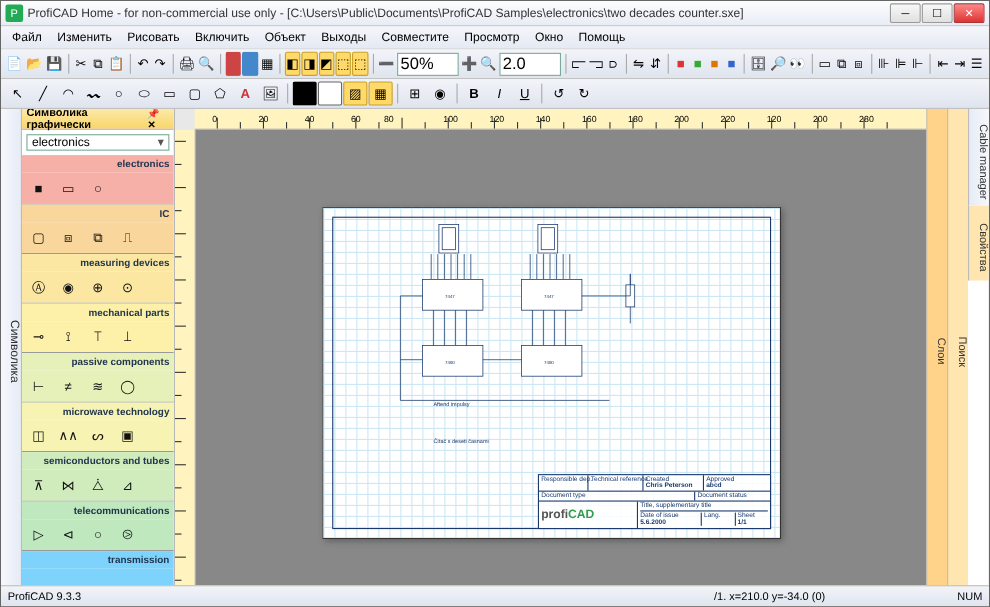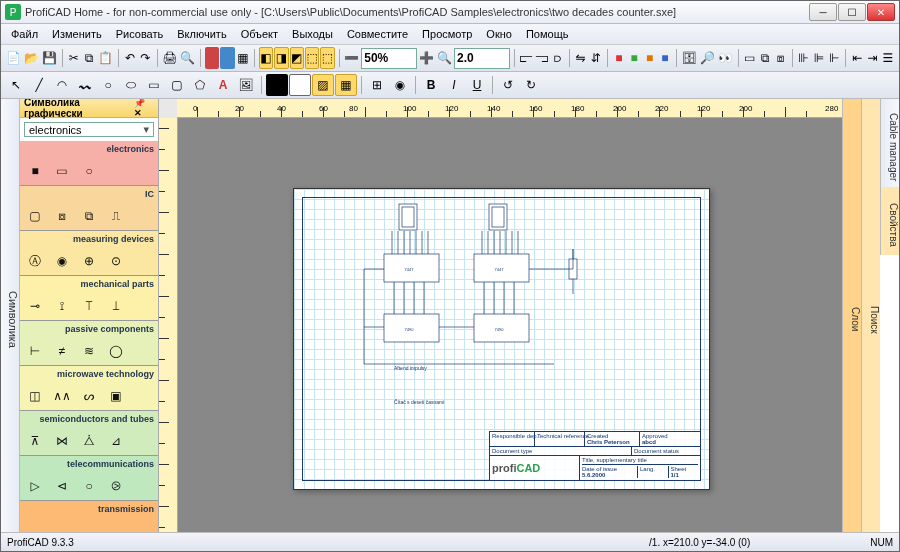--- a/index.html
+++ b/index.html
@@ -8,21 +8,21 @@
 .titlebar .icon{width:16px;height:16px;margin-right:4px;display:inline-flex;align-items:center;justify-content:center;font-size:10px;background:#2a5;color:#fff;border-radius:2px;}
 .titlebar .title{flex:1;font-size:11px;color:#333;white-space:nowrap;overflow:hidden;}
 .winbtns{display:flex;gap:1px;}
 .winbtn{width:26px;height:16px;display:flex;align-items:center;justify-content:center;font-size:10px;border:1px solid #999;background:linear-gradient(#f8f8f8,#e0e0e0);border-radius:2px;}
 .winbtn.close{background:linear-gradient(#f88,#d33);color:#fff;border-color:#a33;}
 .menubar{height:20px;background:linear-gradient(#f4f6fb,#e5e9f2);display:flex;align-items:center;padding:0 4px;border-bottom:1px solid #ccc;gap:2px;}
 .menubar span{padding:2px 6px;font-size:11px;cursor:default;}
 .toolbar{height:24px;background:linear-gradient(#f2f4f9,#dfe4ee);display:flex;align-items:center;padding:1px 4px;border-bottom:1px solid #bbb;gap:1px;}
 .tbtn{width:20px;height:20px;display:flex;align-items:center;justify-content:center;font-size:12px;border:1px solid transparent;border-radius:2px;}
 .sep{width:1px;height:18px;background:#aaa;margin:0 3px;}
-.zoom{width:50px;height:17px;font-size:12px;border:1px solid #7a9;background:#fff;font-weight:bold;}
+.zoom{width:50px;height:17px;font-size:15px;border:1px solid #7a9;background:#fff;}
 .tbtn.hl{background:#ffd96a;border-color:#c9a227;}
 .body{flex:1;display:flex;overflow:hidden;}
 .leftcol{display:flex;}
 .vt{width:18px;background:linear-gradient(90deg,#f6f8fc,#e6ebf5);border-right:1px solid #bbb;writing-mode:vertical-rl;text-align:center;font-size:11px;padding-top:8px;color:#333;}
 .palette{width:138px;background:#fff;border-right:1px solid #aaa;display:flex;flex-direction:column;overflow:hidden;}
 .pal-title{height:18px;background:linear-gradient(#fde9a7,#f8d66b);font-size:10px;font-weight:bold;display:flex;align-items:center;padding:0 4px;border-bottom:1px solid #caa;}
 .pal-title .pin{margin-left:auto;font-size:9px;}
 .pal-combo{margin:4px;border:1px solid #7a9;height:18px;font-size:11px;display:flex;align-items:center;padding:0 4px;background:#fff;}
 .pal-combo::after{content:"▾";margin-left:auto;color:#555;}
 .cat{border-bottom:1px solid #999;}
@@ -30,21 +30,21 @@
 .cat-body{height:28px;display:flex;align-items:center;gap:9px;padding:0 6px;}
 .sym{width:18px;height:14px;display:flex;align-items:center;justify-content:center;font-size:12px;color:#111;}
 .cat.c0 .cat-head,.cat.c0 .cat-body{background:#f7b0a8;}
 .cat.c1 .cat-head,.cat.c1 .cat-body{background:#f9d69b;}
 .cat.c2 .cat-head,.cat.c2 .cat-body{background:#fbe7a2;}
 .cat.c3 .cat-head,.cat.c3 .cat-body{background:#fdf0a8;}
 .cat.c4 .cat-head,.cat.c4 .cat-body{background:#f7f3b3;}
 .cat.c5 .cat-head,.cat.c5 .cat-body{background:#e6f0b9;}
 .cat.c6 .cat-head,.cat.c6 .cat-body{background:#d1ecbc;}
 .cat.c7 .cat-head,.cat.c7 .cat-body{background:#bfe8bf;}
-.cat.c8 .cat-head,.cat.c8 .cat-body{background:#fdba74;}
+.cat.c8 .cat-head,.cat.c8 .cat-body{background:#7dd3fc;}
 .canvas-wrap{flex:1;display:flex;flex-direction:column;background:#e8e8e8;}
 .ruler-top{height:18px;background:#fff4c0;border-bottom:1px solid #aaa;margin-left:18px;display:flex;align-items:flex-end;font-size:8px;overflow:hidden;position:relative;}
 .ruler-top .tick{position:absolute;bottom:0;border-left:1px solid #333;height:6px;}
 .ruler-top .tick.major{height:10px;}
 .ruler-top .lbl{position:absolute;bottom:4px;font-size:8px;}
 .canvas-row{flex:1;display:flex;overflow:hidden;}
 .ruler-left{width:18px;background:#fff4c0;border-right:1px solid #aaa;position:relative;}
 .ruler-left .tick{position:absolute;left:0;border-top:1px solid #333;width:6px;}
 .ruler-left .tick.major{width:10px;}
 .draw{flex:1;background:#888;position:relative;overflow:hidden;}
@@ -311,21 +311,21 @@
           <div class="tick major" style="left: 482px;"></div>
           <div class="lbl" style="left: 478px;">220</div>
           <div class="tick" style="left: 503px;"></div>
           <div class="tick major" style="left: 524px;"></div>
           <div class="lbl" style="left: 520px;">120</div>
           <div class="tick" style="left: 545px;"></div>
           <div class="tick major" style="left: 566px;"></div>
           <div class="lbl" style="left: 562px;">200</div>
           <div class="tick" style="left: 587px;"></div>
           <div class="tick major" style="left: 608px;"></div>
-          <div class="lbl" style="left: 604px; margin-left: 44px;">280</div>
+          <div class="lbl" style="left: 604px;">280</div>
           <div class="tick" style="left: 629px;"></div>
         </div>
       <div class="canvas-row">
         <div class="ruler-left" id="ruler-left">
             <div class="tick major" style="top: 10px;"></div>
             <div class="tick" style="top: 31px;"></div>
             <div class="tick major" style="top: 52px;"></div>
             <div class="tick" style="top: 73px;"></div>
             <div class="tick major" style="top: 94px;"></div>
             <div class="tick" style="top: 115px;"></div>

